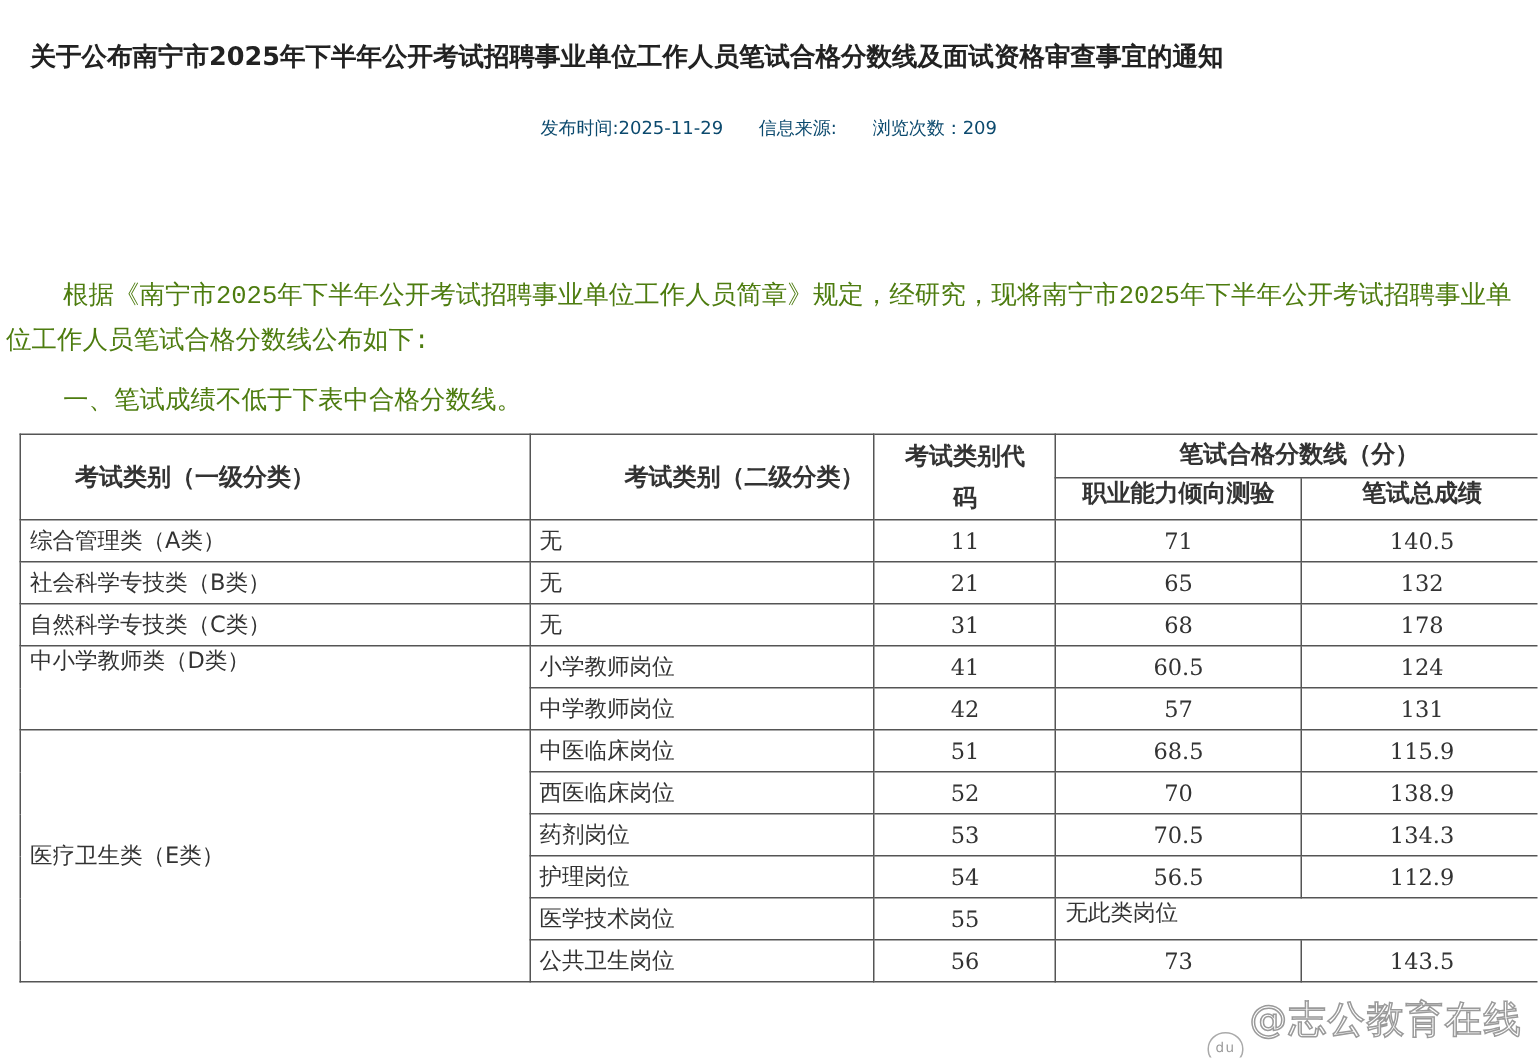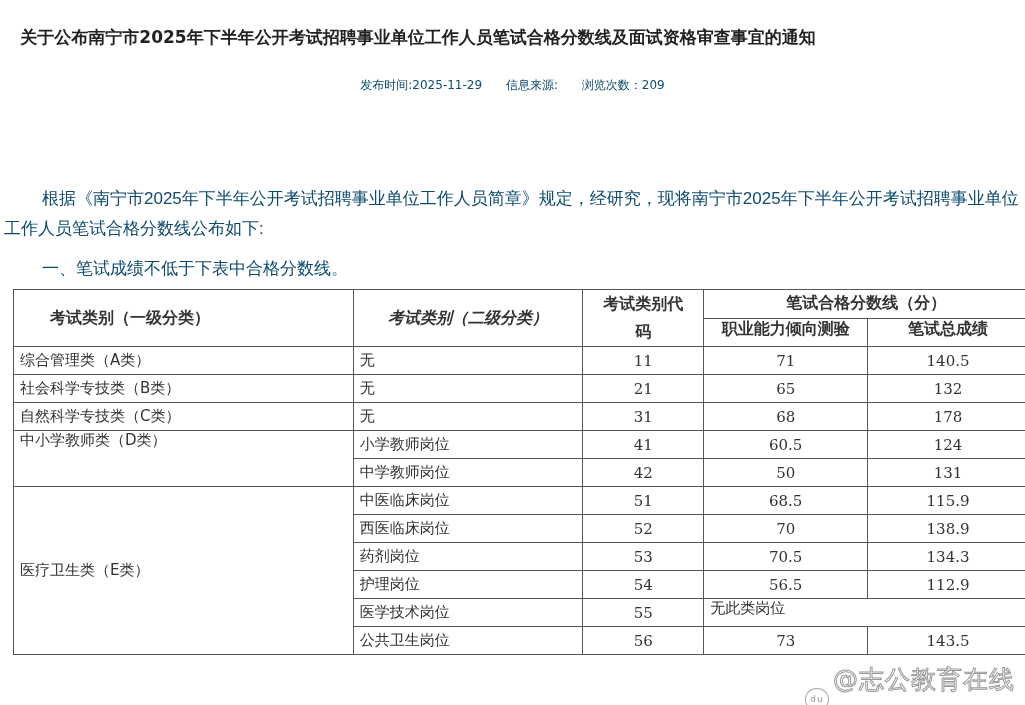--- a/index.html
+++ b/index.html
@@ -33,23 +33,23 @@
       width: 1025px;
       text-align: center;
       font-size: 12px;
       color: #0c4a6e;
     }
     .meta span { margin: 0 10px; }
     .para {
       position: absolute;
       left: 4px;
       width: 1016px;
-      font-family: Liberation Sans, sans-serif;
+      font-family: Liberation Mono, monospace;
       font-size: 17px;
-      color: #0c4a6e;
+      color: #4d7c0f;
       line-height: 30px;
     }
     .p1 { top: 184px; text-indent: 38px; }
     .p2 { top: 254px; left: 42px; }
     table.scores {
       position: absolute;
       left: 13px;
       top: 289px;
       width: 1016px;
       border-collapse: collapse;
@@ -120,21 +120,21 @@
   <colgroup>
     <col style="width:340px">
     <col style="width:230px">
     <col style="width:121px">
     <col style="width:164px">
     <col style="width:161px">
   </colgroup>
   <tbody>
       <tr class="h-main">
     <th rowspan="2" style="text-align:left;padding-left:36px;">考试类别（一级分类）</th>
-    <th rowspan="2" style="text-align:center;font-style:italic;">考试类别（二级分类）</th>
+    <th rowspan="2" style="text-align:right;">考试类别（二级分类）</th>
     <th rowspan="2" style="line-height:28px;padding:0 14px;">考试类别代码</th>
     <th colspan="2">笔试合格分数线（分）</th>
   </tr>
   <tr class="h-sub">
     <th>职业能力倾向测验</th>
     <th>笔试总成绩</th>
   </tr>
 
   <tr>
     <td class="lbl">综合管理类（A类）</td>
@@ -160,21 +160,21 @@
   <tr>
     <td class="lbl cat-top" rowspan="2">中小学教师类（D类）</td>
     <td class="lbl">小学教师岗位</td>
     <td class="num">41</td>
     <td class="num">60.5</td>
     <td class="num">124</td>
   </tr>
   <tr>
     <td class="lbl">中学教师岗位</td>
     <td class="num">42</td>
-    <td class="num">50</td>
+    <td class="num">57</td>
     <td class="num">131</td>
   </tr>
   <tr>
     <td class="lbl" rowspan="6">医疗卫生类（E类）</td>
     <td class="lbl">中医临床岗位</td>
     <td class="num">51</td>
     <td class="num">68.5</td>
     <td class="num">115.9</td>
   </tr>
   <tr>

